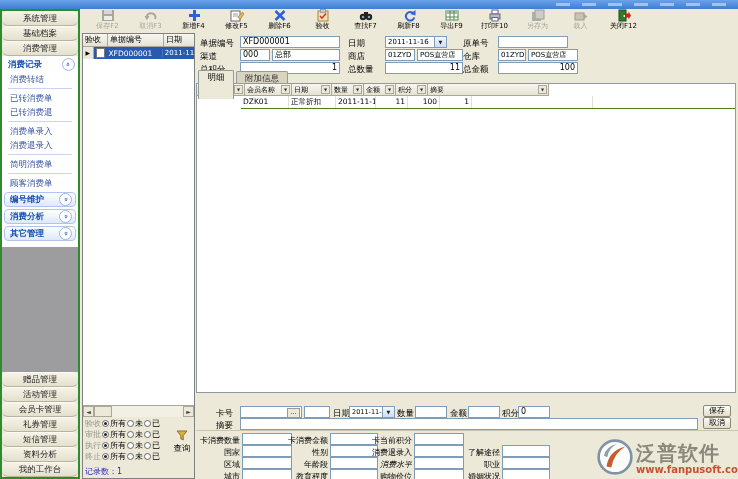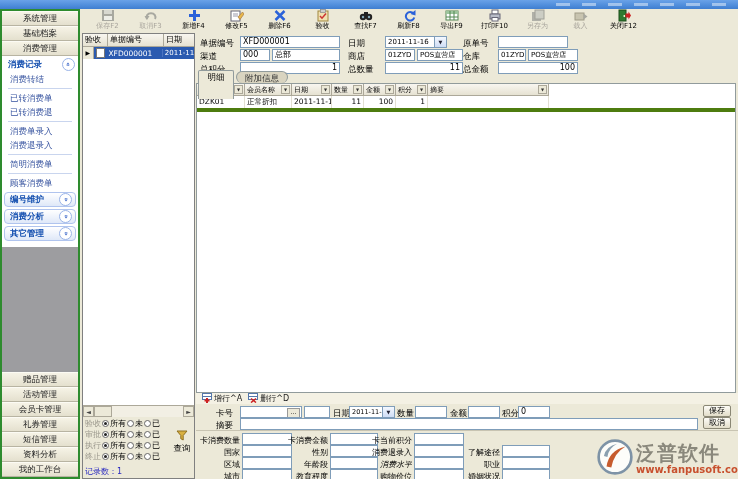--- a/index.html
+++ b/index.html
@@ -16,21 +16,21 @@
     padding-left:4px;box-sizing:border-box;}
   .tbtn{width:43px;height:23px;display:flex;flex-direction:column;align-items:center;cursor:default;}
   .tbtn .ticon{height:13px;display:flex;align-items:center;}
   .tbtn .tlabel{font-size:7px;line-height:9px;white-space:nowrap;color:#000;}
   .tbtn.dis .tlabel{color:#a8a49c;}
   
   .sidebar{left:0;top:9px;width:80px;height:470px;box-sizing:border-box;border:2px solid #2e8b2e;
     background:#ece9d8;display:flex;flex-direction:column;}
   .side-btn{height:13px;line-height:13px;text-align:center;font-size:8.5px;color:#222;
     background:linear-gradient(#f6f3e6,#e4e0ce);border-bottom:1px solid #b8b4a2;
-    border-top:1px solid #fcfbf4;white-space:nowrap;overflow:hidden;}
+    border-top:1px solid #fcfbf4;white-space:nowrap;overflow:hidden;border-radius:6px;}
   .white-panel{background:#fff;padding:1px 0 4px 0;}
   .grp-active{height:15px;display:flex;align-items:center;padding:0 3px 0 6px;
     color:#1550b0;font-weight:bold;font-size:8.5px;}
   .chevcirc{margin-left:auto;width:11px;height:11px;border:1px solid #9ab4e8;border-radius:50%;
     display:flex;align-items:center;justify-content:center;background:#fff;}
   .chev{display:inline-block;font-size:7px;line-height:7px;color:#3a66c8;font-weight:bold;}
   .chev.up{transform:rotate(-90deg);}
   .chev.down{transform:rotate(90deg);}
   .side-item{height:14px;line-height:14px;padding-left:8px;color:#34519e;font-size:8.5px;white-space:nowrap;}
   .side-sep{height:1px;background:#c9d5ee;margin:2px 6px;}
@@ -75,34 +75,34 @@
   .lbl{position:absolute;font-size:8.5px;white-space:nowrap;}
   .fld{position:absolute;background:#fff;border:1px solid #7f9db9;height:12px;font-size:8px;
     line-height:10px;padding:0 2px;box-sizing:border-box;overflow:hidden;white-space:nowrap;}
   .fld.num{text-align:right;}
   .cmb-btn{position:absolute;right:0;top:0;bottom:0;width:11px;background:linear-gradient(#f4f8ff,#cfddf5);
     border-left:1px solid #7f9db9;font-size:5px;line-height:10px;text-align:center;color:#223;}
   
   .tab{position:absolute;top:37px;height:29px;line-height:13px;text-align:center;font-size:8.5px;
     border:1px solid #919b9c;border-bottom:none;border-radius:2px 2px 0 0;box-sizing:border-box;}
   .tab.active{background:#ece9d8;z-index:2;}
-  .tab.inactive{background:#d9d4c0;height:12px;top:38px;color:#333;border-radius:6px;}
+  .tab.inactive{background:#d9d4c0;height:12px;top:38px;color:#333;}
   
   .frame{position:absolute;left:0;top:50px;width:540px;height:310px;border:1px solid #919b9c;
     background:#fff;box-sizing:border-box;}
   .groupbar{height:13px;background:#7da7dd;display:flex;align-items:center;padding:0 2px 0 4px;}
   .groupbar .gtext{color:#eef3fb;font-size:8px;flex:0 1 auto;white-space:nowrap;}
   .gicons{margin-left:auto;display:flex;gap:1px;margin-right:28px;}
   .gic{width:12px;height:11px;background:#ece9d8;border:1px solid #8a96a8;display:flex;
     align-items:center;justify-content:center;box-sizing:border-box;}
   .grid-head{display:flex;height:12px;}
   .grid-head .gh{display:flex;align-items:center;justify-content:space-between;font-size:7px;padding:0 1px 0 2px;}
   .hdd{width:9px;height:9px;background:#ece9d8;border:1px solid #aca899;font-size:4px;line-height:7px;
     text-align:center;color:#333;box-sizing:border-box;flex:0 0 auto;}
-  .grid-row{display:flex;height:12px;border-bottom:4px solid #4d7c0f;}
+  .grid-row{display:flex;height:12px;border-bottom:1px solid #4d7c0f;margin-left:44px;}
   .gc{box-sizing:border-box;border-right:1px solid #e2dfd2;font-size:7.5px;line-height:11px;
     padding:0 2px;white-space:nowrap;overflow:hidden;}
   .gc.num{text-align:right;}
   
   .rowbar{position:absolute;left:0;top:360px;width:542px;height:11px;background:#f4f1e4;
     border-bottom:1px solid #c4c0ae;display:flex;align-items:center;}
   .rb-btn{display:flex;align-items:center;gap:2px;margin-left:6px;font-size:8px;color:#222;}
   .editstrip{position:absolute;left:0;top:371px;width:542px;height:26px;background:#ece9d8;}
   .btn3d{position:absolute;background:linear-gradient(#fdfcf7,#e2ddc9);border:1px solid #8a8775;
     border-radius:2px;font-size:8px;line-height:10px;height:12px;text-align:center;box-sizing:border-box;}
@@ -462,39 +462,20 @@
         <div class="gc" style="width:48px;">DZK01</div>
         <div class="gc" style="width:47px;">正常折扣</div>
         <div class="gc" style="width:40px;">2011-11-1</div>
         <div class="gc num" style="width:32px;">11</div>
         <div class="gc num" style="width:32px;">100</div>
         <div class="gc num" style="width:32px;">1</div>
         <div class="gc" style="width:121px;"></div>
       </div>
     </div>
 
-    <div class="rowbar">
-      <span class="rb-btn">
-        <span><svg width="10" height="10">
-              <rect x="0.5" y="0.5" width="9" height="6" fill="#fff" stroke="#5577aa"></rect>
-              <line x1="0.5" y1="3.5" x2="9.5" y2="3.5" stroke="#5577aa"></line>
-              <rect x="4" y="5" width="2" height="5" fill="#cc2222"></rect>
-              <rect x="2.5" y="6.5" width="5" height="2" fill="#cc2222"></rect>
-            </svg></span>
-        <span>增行^A</span>
-      </span>
-      <span class="rb-btn">
-        <span><svg width="10" height="10">
-              <rect x="0.5" y="0.5" width="9" height="6" fill="#fff" stroke="#5577aa"></rect>
-              <line x1="0.5" y1="3.5" x2="9.5" y2="3.5" stroke="#5577aa"></line>
-              <path d="M3 5.5 L8 9.5 M8 5.5 L3 9.5" stroke="#cc2222" stroke-width="1.5"></path>
-            </svg></span>
-        <span>删行^D</span>
-      </span>
-    </div>
 
     <div class="editstrip">
       <span class="lbl" style="left:20px;top:4px;">卡号</span>
       <span class="fld" style="left:44px;top:2px;width:62px;"><span></span><span class="browse">...</span></span>
       <span class="fld" style="left:108px;top:2px;width:26px;"></span>
       <span class="lbl" style="left:137px;top:4px;">日期</span>
       <span class="fld" style="left:153px;top:2px;width:46px;font-size:6.5px;"><span>2011-11-17</span><span class="cmb-btn">▼</span></span>
       <span class="lbl" style="left:201px;top:4px;">数量</span>
       <span class="fld" style="left:219px;top:2px;width:32px;"></span>
       <span class="lbl" style="left:254px;top:4px;">金额</span>

